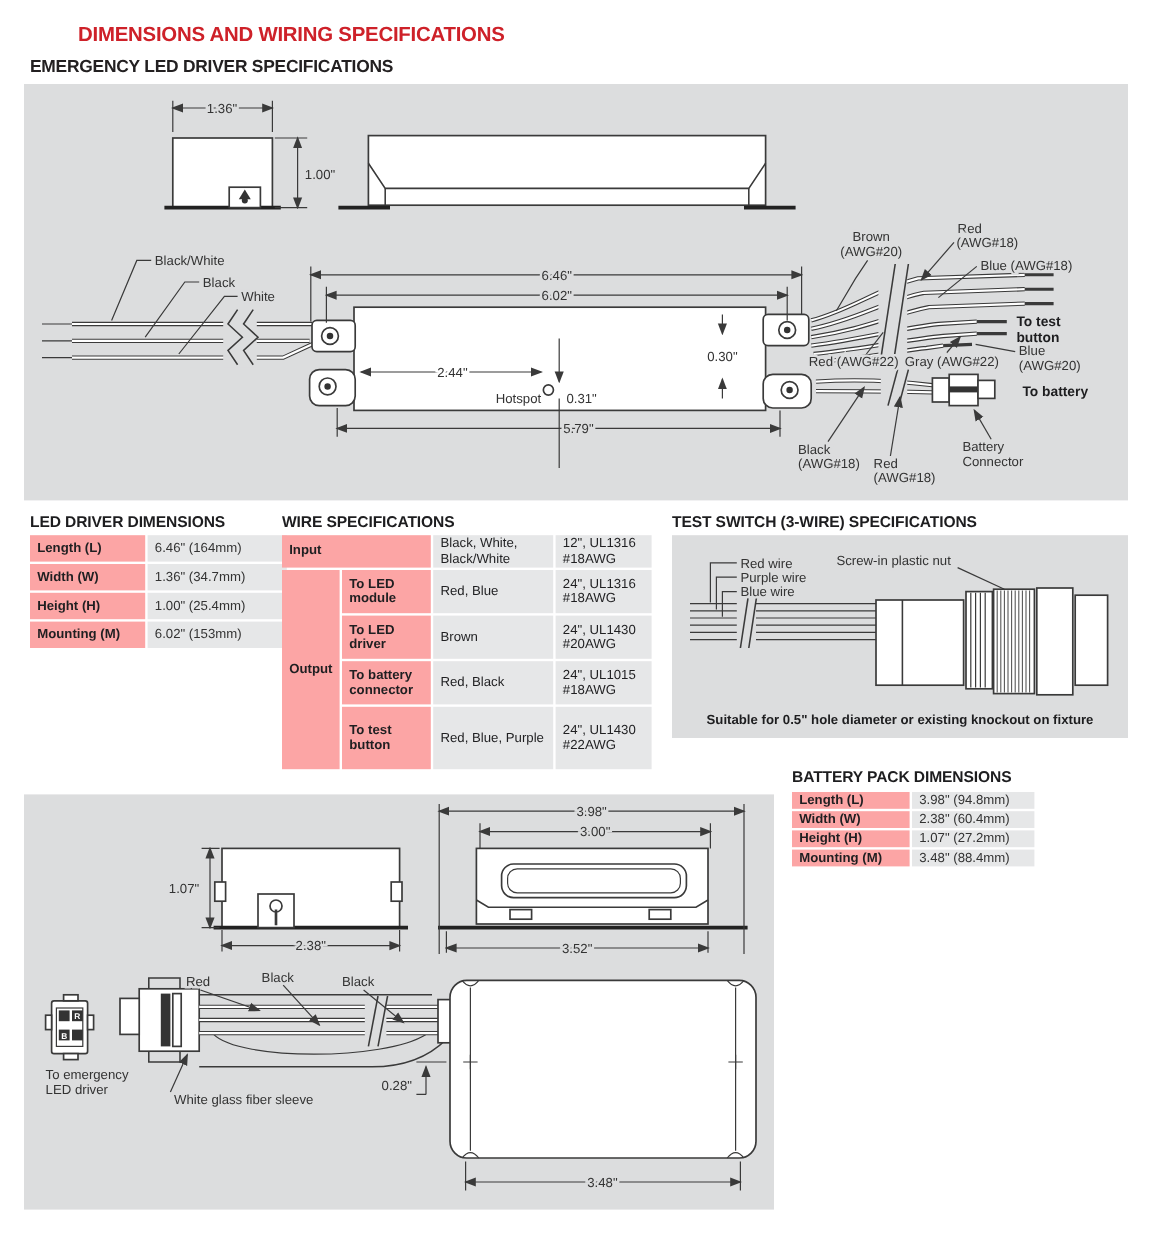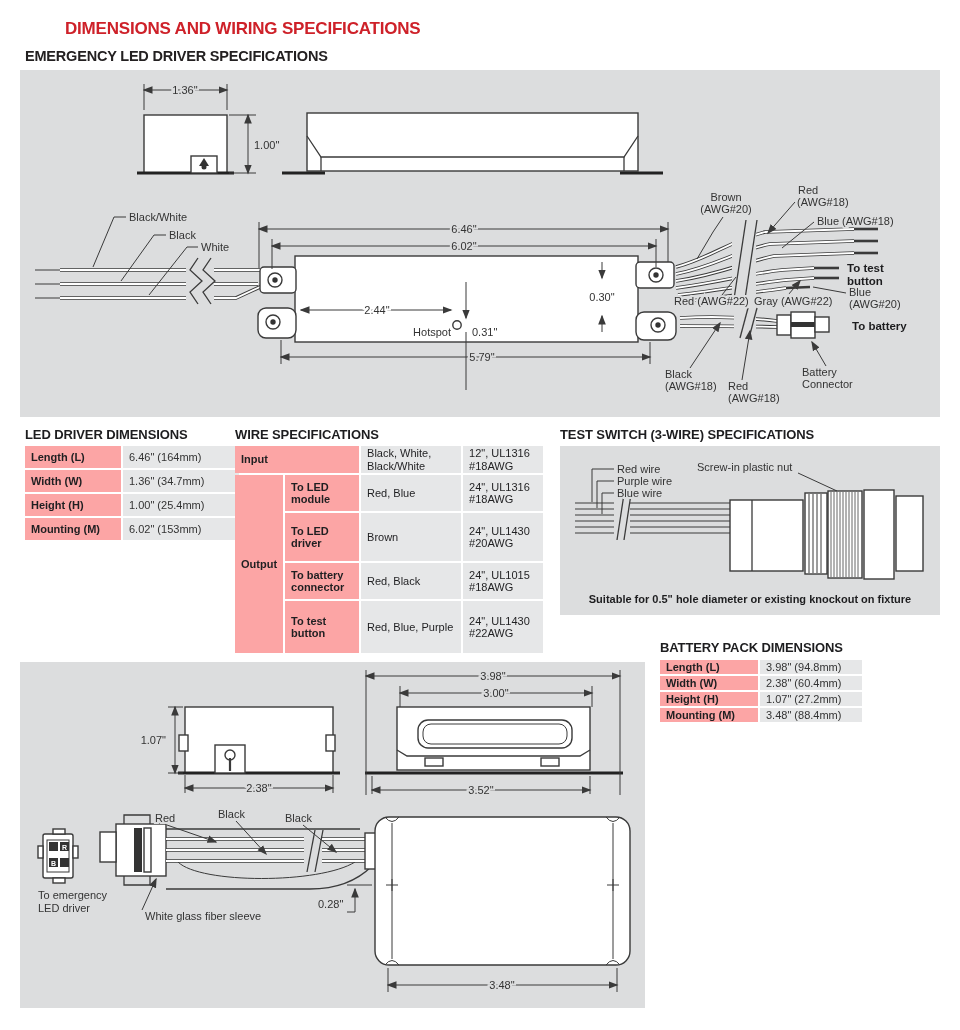--- a/index.html
+++ b/index.html
@@ -239,21 +239,21 @@
       <td class="k" colspan="2">Input</td>
       <td class="v">Black, White, Black/White</td>
       <td class="v">12", UL1316 #18AWG</td>
     </tr>
     <tr style="height:36px">
       <td class="k" rowspan="4">Output</td>
       <td class="k">To LED module</td>
       <td class="v">Red, Blue</td>
       <td class="v">24", UL1316 #18AWG</td>
     </tr>
-    <tr style="height:48px">
+    <tr style="height:36px">
       <td class="k">To LED driver</td>
       <td class="v">Brown</td>
       <td class="v">24", UL1430 #20AWG</td>
     </tr>
     <tr style="height:36px">
       <td class="k">To battery connector</td>
       <td class="v">Red, Black</td>
       <td class="v">24", UL1015 #18AWG</td>
     </tr>
     <tr style="height:52px">

